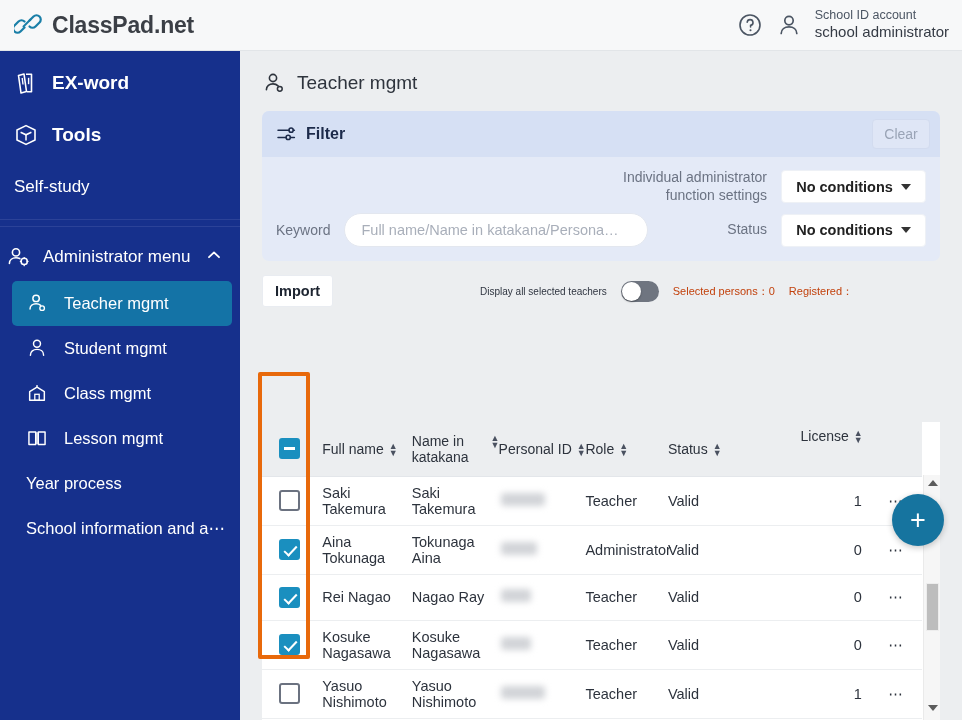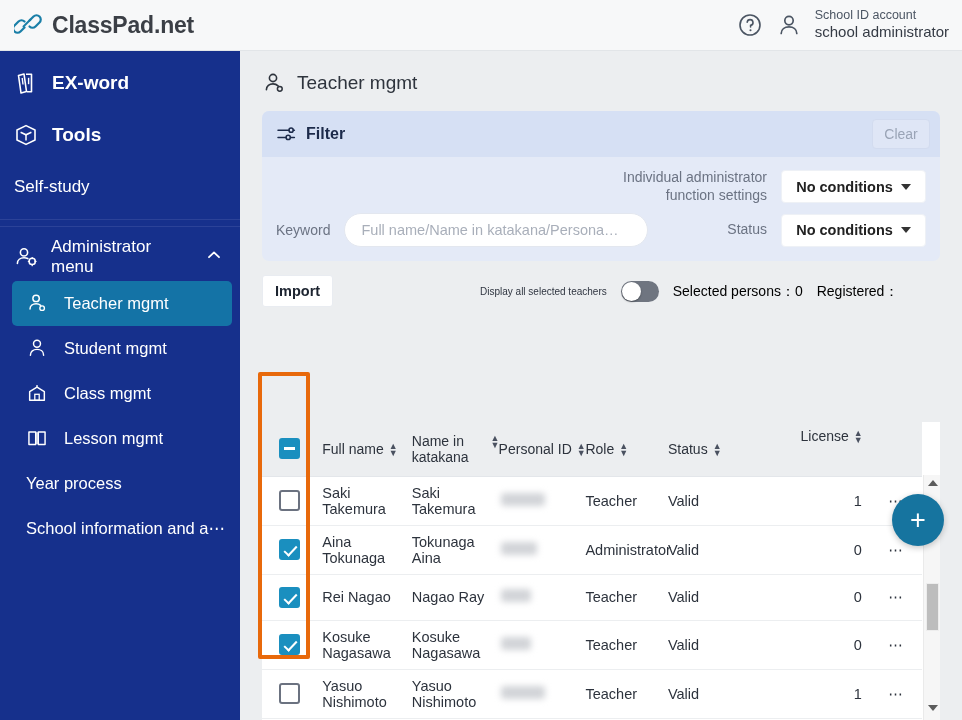--- a/index.html
+++ b/index.html
@@ -47,21 +47,21 @@
   .nav-sep { height: 1px; background: #2b4298; margin: 6px 0; }
   .nav-icon { width: 24px; height: 24px; flex: none; display: block; }
   .nav-sub {
     display: flex; align-items: center; gap: 14px;
     height: 45px; margin: 0 8px 0 12px; padding-left: 14px;
     font-size: 16.5px; border-radius: 5px; color: #fff;
   }
   .nav-sub.active { background: #1473a6; }
   .nav-group {
     display: flex; align-items: center; gap: 13px;
-    height: 48px; padding-left: 14px; font-size: 17px;
+    height: 48px; padding-left: 6px; font-size: 17px;
   }
   .nav-group .chev { margin-left: auto; margin-right: 18px; }
   .nav-plain2 { font-size: 16.5px; padding-left: 26px; height: 45px; display: flex; align-items: center; color:#fff; }
 
   
   .main {
     position: absolute; left: 240px; top: 51px;
     width: 722px; height: 669px; background: #eceef0; overflow: hidden;
   }
   .page-title {
@@ -119,21 +119,21 @@
   .wbtn + .wbtn { margin-top: 2px; }
   .tb-right {
     position: absolute; left: 218px; top: 6px; right: -12px;
     display: flex; align-items: center; gap: 14px; white-space: nowrap;
   }
   .tb-label { font-size: 10px; color: #2f3540; }
   .toggle { width: 38px; height: 21px; border-radius: 11px; background: #6f7580;
             position: relative; flex: none; }
   .toggle .knob { position: absolute; left: 1px; top: 1px; width: 19px; height: 19px;
             border-radius: 50%; background: #fff; box-shadow: 0 1px 2px rgba(0,0,0,.35); }
-  .tb-meta { font-size: 14px; color: #000000; }
+  .tb-meta { font-size: 11px; color: #c2410c; }
 
   
   .table-wrap {
     position: absolute; left: 22px; top: 371px; width: 678px; bottom: 0;
     background: #fff; overflow: hidden;
   }
   .tbl { width: 660px; border-collapse: collapse; table-layout: fixed; }
   .tbl th {
     background: #eceef0; font-size: 14px; font-weight: 400; color: #2d333d;
     text-align: left; vertical-align: middle; padding: 6px 0 6px 0; height: 54px;

